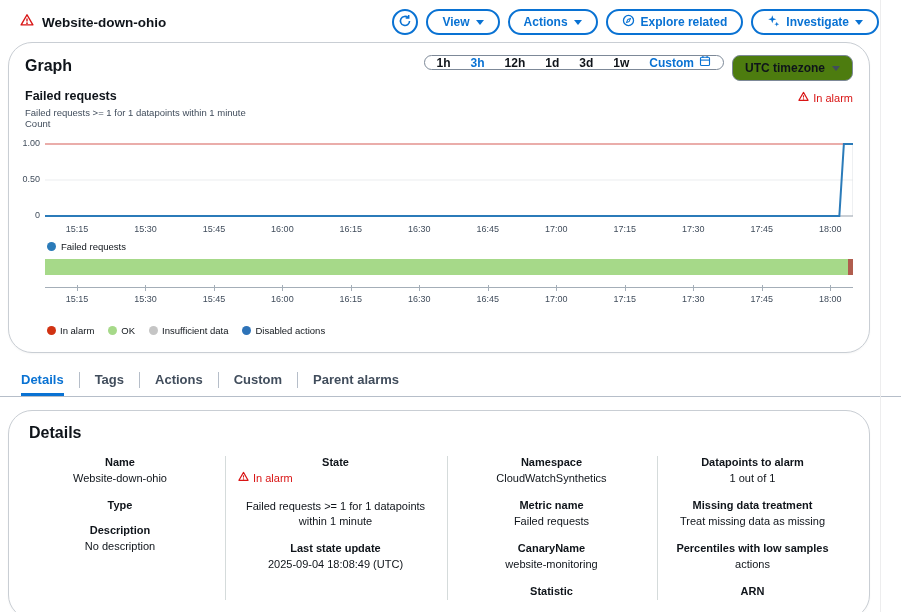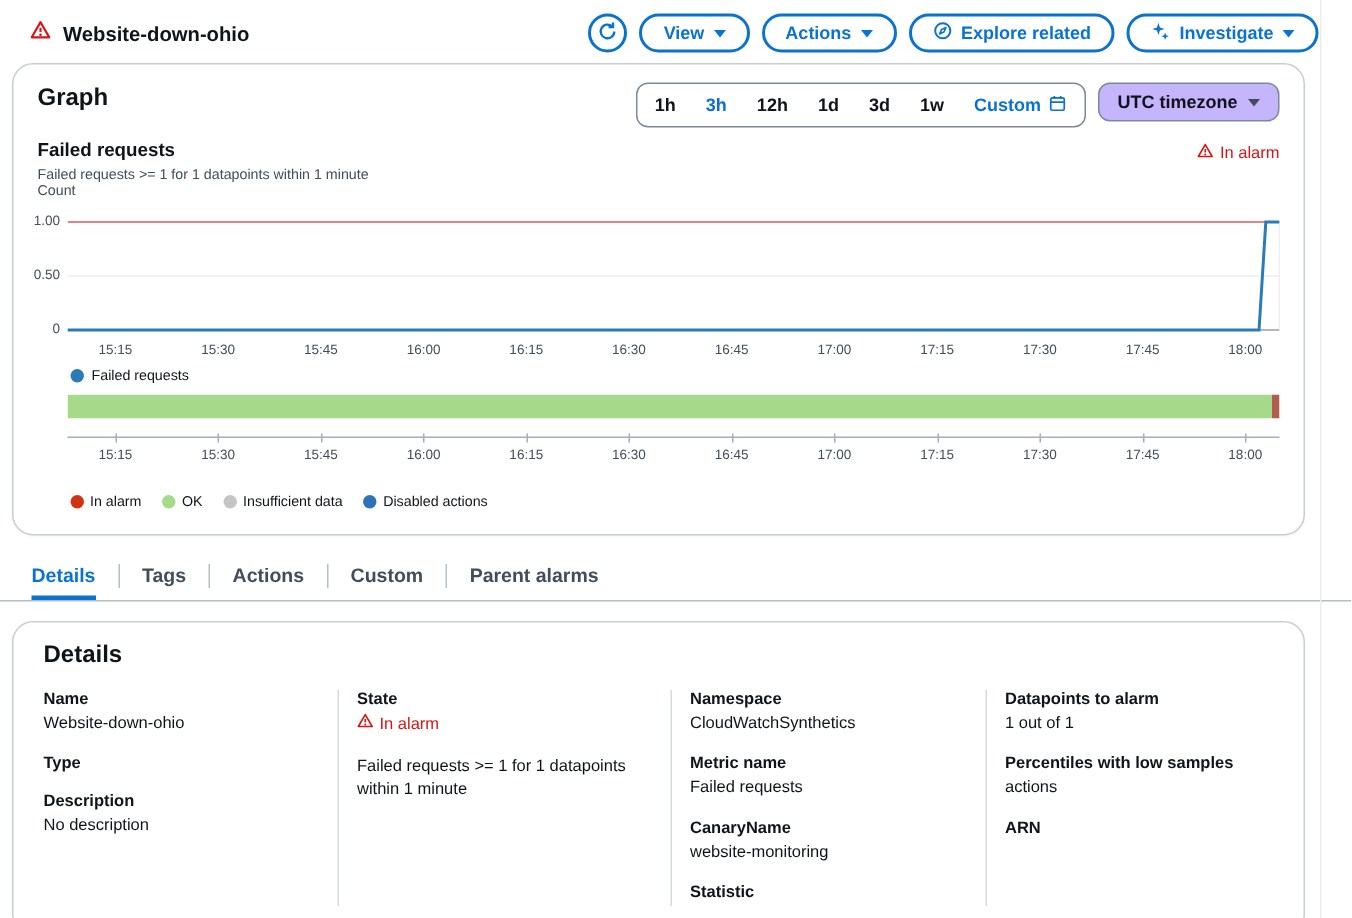--- a/index.html
+++ b/index.html
@@ -16,34 +16,34 @@
   .pill-btn { display: inline-flex; align-items: center; gap: 6px; background: #fff;
     border: 2px solid #0972d3; border-radius: 16px; color: #0972d3; font-weight: 700;
     font-size: 12px; height: 26px; padding: 0 14px; cursor: pointer;
     font-family: "Liberation Sans", sans-serif; }
   .icon-btn { width: 26px; height: 26px; padding: 0; justify-content: center; border-radius: 50%; }
   .caret { width: 0; height: 0; border-left: 4px solid transparent; border-right: 4px solid transparent;
     border-top: 5px solid currentColor; display: inline-block; }
 
   
   .card { margin: 0 31px 0 8px; background: #fff; border: 1px solid #c9ced4;
-    border-radius: 14px; box-shadow: 0 1px 2px rgba(0,0,0,.04); }
+    border-radius: 24px; box-shadow: 0 1px 2px rgba(0,0,0,.04); }
   .graph-card { padding: 12px 16px 16px; }
 
   .graph-header { display: flex; justify-content: space-between; align-items: flex-start; }
   .graph-title { font-size: 16px; font-weight: 700; padding-top: 2px; }
   .graph-controls { display: flex; gap: 8px; }
-  .range-group { display: flex; align-items: center; height: 30px;
+  .range-group { display: flex; align-items: center; height: 15px;
     border: 1px solid #7d8998; border-radius: 8px; background: #fff; padding: 0 2px; }
   .range-item { border: none; background: none; font-size: 12px; font-weight: 700;
     color: #0f141a; padding: 0 10px; height: 100%; cursor: pointer; display: inline-flex;
     align-items: center; gap: 5px; font-family: "Liberation Sans", sans-serif; }
   .range-item.active, .range-item.custom { color: #0972d3; }
   .tz-btn { display: inline-flex; align-items: center; gap: 7px; height: 26px;
-    border: 1px solid #7d8998; border-radius: 8px; background: #c4b5fd; padding: 0 12px;
+    border: 1px solid #7d8998; border-radius: 8px; background: #4d7c0f; padding: 0 12px;
     font-size: 12px; font-weight: 700; color: #0f141a; cursor: pointer;
     font-family: "Liberation Sans", sans-serif; }
   .tz-btn .caret { color: #414d5c; }
 
   .metric-row { display: flex; justify-content: space-between; align-items: flex-start; margin-top: 8px; }
   .metric-title { font-size: 12.5px; font-weight: 700; }
   .metric-subtitle { font-size: 9.5px; color: #414d5c; margin-top: 4px; }
   .inalarm-badge { display: inline-flex; align-items: center; gap: 4px; color: #d91515;
     font-size: 11px; margin-top: 2px; }
 
@@ -77,21 +77,21 @@
   .tab.active { color: #0972d3; border-bottom: 3px solid #0972d3; padding-bottom: 6px; }
   .tab-divider { width: 1px; height: 16px; background: #b6bec9; margin: 0 15px 8px; }
 
   
   .details-card { margin-top: 13px; padding: 13px 20px 18px; }
   .details-title { font-size: 16px; font-weight: 700; margin-bottom: 14px; }
   .columns { display: grid; grid-template-columns: 197px 222px 210px 1fr; }
   .col { border-right: 1px solid #d5dbdb; padding-right: 14px; }
   .col + .col { padding-left: 12px; }
   .col:last-child { border-right: none; }
-  .field { margin-bottom: 13px; }
+  .field { margin-bottom: 13px; text-align: center; }
   .field:last-child { margin-bottom: 0; }
   .flabel { font-size: 11px; font-weight: 700; margin-bottom: 3px; }
   .fvalue { font-size: 11px; line-height: 1.35; color: #0f141a; }
   .fvalue.alarm { color: #d91515; display: flex; align-items: center; gap: 4px; }
   .scroll-track { position: absolute; top: 0; left: 880px; width: 1px; height: 612px;
     background: #ededee; }
 </style>
 </head>
 <body>
 
@@ -315,20 +315,24 @@
                   <path d="M8 2 L14.7 13.6 H1.3 Z" fill="none" stroke="#d91515" stroke-width="1.6" stroke-linejoin="round"></path>
                   <line x1="8" y1="6.3" x2="8" y2="9.6" stroke="#d91515" stroke-width="1.6"></line>
                   <circle cx="8" cy="11.7" r="1" fill="#d91515"></circle>
                 </svg></span>
               <span>In alarm</span>
             </div>
           </div>
           <div class="field">
             <div class="fvalue">Failed requests &gt;= 1 for 1 datapoints within 1 minute</div>
           </div>
+          <div class="field">
+            <div class="flabel">Last state update</div>
+            <div class="fvalue">2025-09-04 18:08:49 (UTC)</div>
+          </div>
         </div>
         <div class="col">
           <div class="field">
             <div class="flabel">Namespace</div>
             <div class="fvalue">CloudWatchSynthetics</div>
           </div>
           <div class="field">
             <div class="flabel">Metric name</div>
             <div class="fvalue">Failed requests</div>
           </div>
@@ -339,20 +343,24 @@
           <div class="field">
             <div class="flabel">Statistic</div>
           </div>
         </div>
         <div class="col">
           <div class="field">
             <div class="flabel">Datapoints to alarm</div>
             <div class="fvalue">1 out of 1</div>
           </div>
           <div class="field">
+            <div class="flabel">Missing data treatment</div>
+            <div class="fvalue">Treat missing data as missing</div>
+          </div>
+          <div class="field">
             <div class="flabel">Percentiles with low samples</div>
             <div class="fvalue">actions</div>
           </div>
           <div class="field">
             <div class="flabel">ARN</div>
           </div>
         </div>
       </div>
   </section>
 

